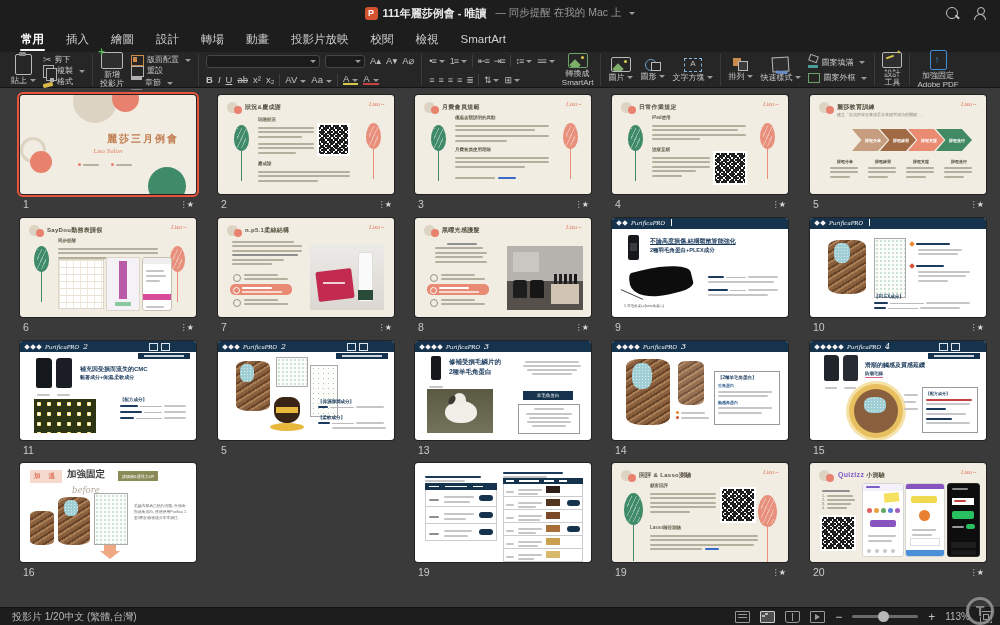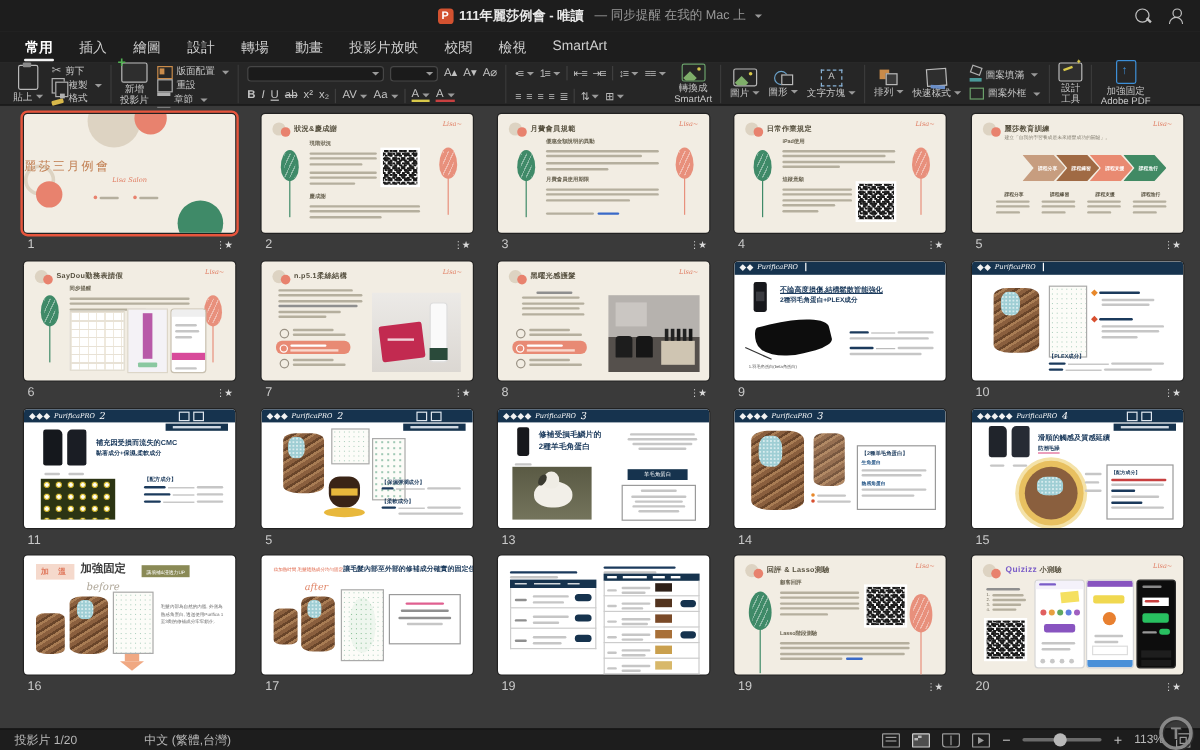--- a/index.html
+++ b/index.html
@@ -136,21 +136,21 @@
   .spk{position:absolute;border:1px solid #aaa;background:radial-gradient(circle,#9fc8b4 0 24%,transparent 26%) 0 0/4px 4px,#fcfcf8}
   .navyh{color:#1b3a5c;font-weight:bold;position:absolute;white-space:nowrap}
   .tinytxt{position:absolute;color:#8a8578;white-space:normal}
   .pillc{position:absolute;background:#e88a74;border-radius:5px}
   .bullet{position:absolute;width:6px;height:6px;border:1px solid #999184;border-radius:50%}
   .phone{position:absolute;border-radius:3px;border:1px solid #d5d5d5;background:#fff;overflow:hidden}
   .boxed{position:absolute;border:1px solid #9a9a9a;background:#fff}
   
   #statusbar{position:absolute;left:0;right:0;bottom:0;height:17px;background:#1d1d1d;border-top:1px solid #131313;
              color:#b8b8b8;font-size:10px;z-index:6;display:flex;align-items:center}
-  .sb-left{position:absolute;left:12px;display:flex;gap:56px;align-items:flex-end}
+  .sb-left{position:absolute;left:12px;display:flex;align-items:flex-end}
   .sb-right{position:absolute;right:8px;display:flex;gap:10px;align-items:center}
   .sbico{width:13px;height:10px;border:1px solid #9a9a9a;border-radius:1px;position:relative}
   .sbico.grid{background:conic-gradient(#b8b8b8 25%,transparent 0 50%,#b8b8b8 0 75%,transparent 0) 1px 1px/6px 4px no-repeat,#4e4e4e;border-color:#cfcfcf}
   .sbico.lines::before{content:"";position:absolute;left:2px;top:2px;right:2px;height:1px;background:#9a9a9a;box-shadow:0 3px 0 #9a9a9a}
   .sbico.book{border-radius:1px 1px 3px 3px}
   .sbico.book::before{content:"";position:absolute;left:6px;top:1px;width:1px;bottom:1px;background:#9a9a9a}
   .sbico.play::before{content:"";position:absolute;left:4px;top:2px;border-left:5px solid #9a9a9a;border-top:3px solid transparent;border-bottom:3px solid transparent}
   .slider-track{width:66px;height:3px;background:#6a6a6a;border-radius:2px;position:relative}
   .slider-knob{position:absolute;left:26px;top:-4px;width:11px;height:11px;border-radius:50%;background:#b8b8b8}
   .fit{width:10px;height:10px;border:1px solid #9a9a9a;position:relative}
@@ -373,21 +373,21 @@
 
 <div id="sorter">
 
   <div class="cell" style="left:20px;top:6px">
     <div class="thumb cream sel1">
       <div style="position:absolute;left:53px;top:-16px;width:44px;height:44px;border-radius:50%;background:#ddd3c2"></div>
       <div style="position:absolute;left:92px;top:-10px;width:27px;height:27px;border-radius:50%;background:#e8826e"></div>
       <div style="position:absolute;left:0px;top:42px;width:20px;height:20px;border-radius:50%;border:3px solid #ddd3c2;background:transparent"></div>
       <div style="position:absolute;left:10px;top:56px;width:22px;height:22px;border-radius:50%;background:#e8826e"></div>
       <div style="position:absolute;left:128px;top:72px;width:38px;height:38px;border-radius:50%;background:#3f8a68"></div>
-      <div style="position:absolute;left:0;right:0;top:37px;text-align:left;font-size:10px;font-weight:normal;color:#c07c4e;letter-spacing:2px">麗莎三月例會</div>
+      <div style="position:absolute;left:0;right:17px;top:37px;text-align:right;font-size:10px;font-weight:bold;color:#c07c4e;letter-spacing:2px">麗莎三月例會</div>
       <div style="position:absolute;left:0;right:0;top:53px;text-align:center;font-size:5.5px;font-style:italic;color:#e07a5f;font-family:'DejaVu Serif',serif">Lisa Salon</div>
       <div style="position:absolute;left:58px;top:68px;display:flex;gap:12px">
         <span style="display:flex;gap:2px;align-items:center">
             <i style="width:3px;height:3px;background:#e8826e;border-radius:50%"></i>
             <i class="b" style="width:16px;margin:0"></i>
           </span>
         <span style="display:flex;gap:2px;align-items:center">
             <i style="width:3px;height:3px;background:#e8826e;border-radius:50%"></i>
             <i class="b" style="width:16px;margin:0"></i>
           </span>
@@ -987,42 +987,20 @@
       <div class="spk" style="left:74px;top:30px;width:32px;height:50px"></div>
       <div class="tinytxt" style="left:114px;top:40px;width:54px;font-size:3.8px;line-height:1.6;color:#6a6a6a">毛髮內部為自然的內脂, 外側為熱感角蛋白, 透過使用Purifica 1至3劑的修補成分牢牢鎖住.</div>
       <div style="position:absolute;left:84px;top:82px;width:12px;height:6px;background:#f0a882"></div>
       <div style="position:absolute;left:80px;top:88px;border-left:10px solid transparent;border-right:10px solid transparent;border-top:8px solid #f0a882"></div>
     </div>
     <div class="numrow">
         <span>16</span>
       </div>
   </div>
 
-  <div class="cell" style="left:218px;top:374px">
-    <div class="thumb">
-      <div style="position:absolute;left:10px;top:9px;font-size:3.8px;color:#e0674a">藉加熱時間,毛髮隨熱成分均勻固定</div>
-      <div class="navyh" style="left:68px;top:7px;font-size:5.8px">讓毛髮內部至外部的修補成分確實的固定住。</div>
-      <div style="position:absolute;left:36px;top:22px;font-size:8px;font-style:italic;color:#e0876a;font-family:'DejaVu Serif',serif">after</div>
-      <div class="fiber" style="left:10px;top:44px;width:20px;height:30px"></div>
-      <div class="fiber" style="left:33px;top:34px;width:28px;height:46px"></div>
-      <div class="core" style="left:38px;top:37px;width:12px;height:15px"></div>
-      <div class="spk" style="left:66px;top:28px;width:34px;height:58px">
-        <i style="position:absolute;left:6px;top:6px;right:6px;bottom:6px;border-radius:50%;background:radial-gradient(circle,#7ab88a 0 24%,transparent 26%) 0 0/4px 4px,#eef6ee;display:block"></i>
-      </div>
-      <div class="boxed" style="left:106px;top:32px;width:60px;height:42px;padding:4px;box-sizing:border-box;text-align:center">
-        <i class="b" style="width:32px;margin:2px auto;background:#e06090"></i>
-        <i class="b bd" style="width:40px;margin:4px auto"></i>
-          <i class="b bd" style="width:44px;margin:3px auto"></i>
-          <i class="b bw" style="width:30px;margin:3px auto"></i>
-      </div>
-    </div>
-    <div class="numrow">
-        <span>17</span>
-      </div>
-  </div>
 
   <div class="cell" style="left:415px;top:374px">
     <div class="thumb">
       <i class="b bn" style="position:absolute;left:10px;top:10px;width:56px"></i>
       <i class="b bw" style="position:absolute;left:10px;top:14px;width:40px"></i>
       <div style="position:absolute;left:10px;top:20px;width:72px">
         <div style="height:7px;background:#16334e;display:flex;gap:6px;align-items:center;padding:0 4px">
             <i style="width:10px;height:1.5px;background:#fff"></i>
             <i style="width:22px;height:1.5px;background:#fff"></i>
             <i style="width:10px;height:1.5px;background:#fff"></i>

